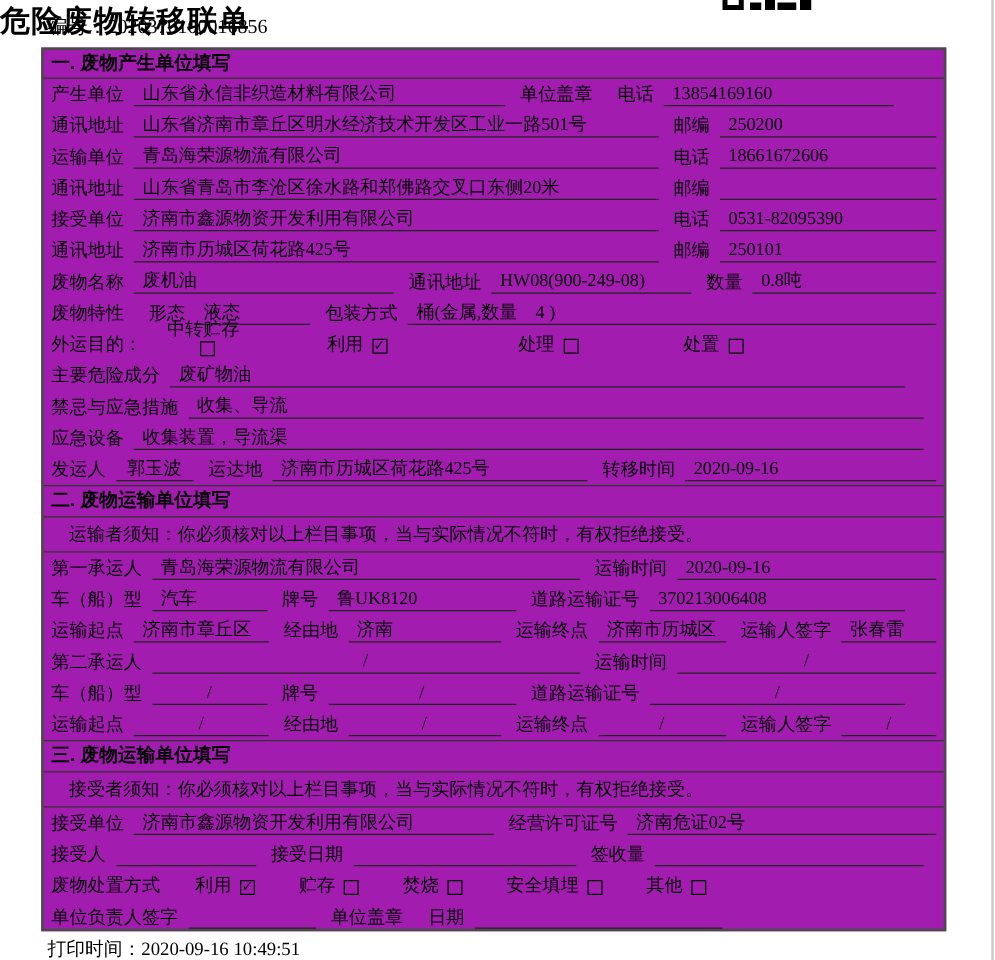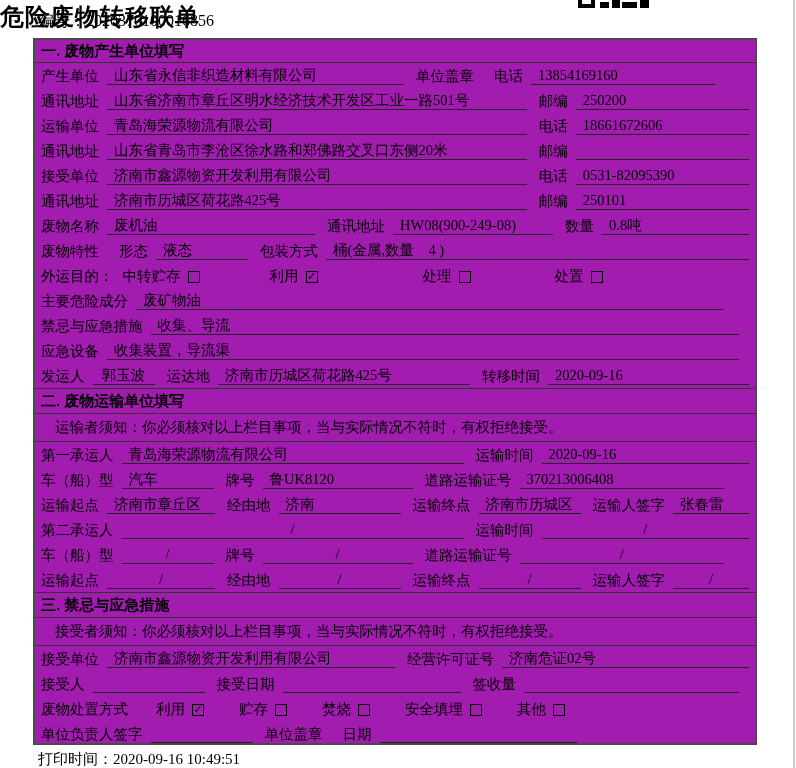--- a/index.html
+++ b/index.html
@@ -34,21 +34,21 @@
   .w60{width:62px;} .w90{width:92px;} .w100{width:102px;} .w105{width:108px;}
   .w110{width:112px;} .w120{width:122px;} .w148{width:150px;} .w158{width:160px;}
   .w175{width:178px;} .w182{width:184px;} .w195{width:198px;} .w205{width:208px;}
   .w250{width:252px;} .w285{width:288px;} .w295{width:297px;} .w340{width:342px;}
   .w445{width:447px;}
   .opt{display:flex;align-items:center;white-space:nowrap;line-height:17px;}
   .opt .olbl{margin:0;}
   .cb{display:inline-block;width:12px;height:12px;border:1px solid #000;margin-left:7px;
       box-sizing:border-box;text-align:center;line-height:10px;font-size:11px;
       font-family:"DejaVu Sans",sans-serif;}
-  .ml8{margin-left:1px;} .ml20{margin-left:20px;} .ml25{margin-left:25px;}
+  .ml8{margin-left:12px;flex-direction:column;} .ml20{margin-left:20px;} .ml25{margin-left:25px;}
   .ml30{margin-left:30px;} .ml35{margin-left:35px;} .ml70{margin-left:70px;}
   .ml105{margin-left:105px;} .ml125{margin-left:125px;} .ml130{margin-left:84px;}
   .print-line{position:absolute;left:38px;top:750px;font-size:15px;white-space:nowrap;}
   .page-edge{position:absolute;right:1px;top:0;width:2px;height:768px;background:#c9c9c9;}
 </style>
 </head>
 <body>
 
 <div class="page">
 
@@ -223,21 +223,21 @@
       <span class="lbl">运输起点</span>
       <span class="fill w105 ctr">/</span>
       <span class="lbl">经由地</span>
       <span class="fill w120 ctr">/</span>
       <span class="lbl">运输终点</span>
       <span class="fill w100 ctr">/</span>
       <span class="lbl">运输人签字</span>
       <span class="fill grow ctr">/</span>
     </div>
 
-    <div class="sec-h mid">三. 禁忌与应急措施</div>
+    <div class="sec-h mid">三. 废物运输单位填写</div>
     <div class="notice">接受者须知：你必须核对以上栏目事项，当与实际情况不符时，有权拒绝接受。</div>
 
     <div class="row">
       <span class="lbl">接受单位</span>
       <span class="fill w285">济南市鑫源物资开发利用有限公司</span>
       <span class="lbl">经营许可证号</span>
       <span class="fill grow">济南危证02号</span>
     </div>
 
     <div class="row">

